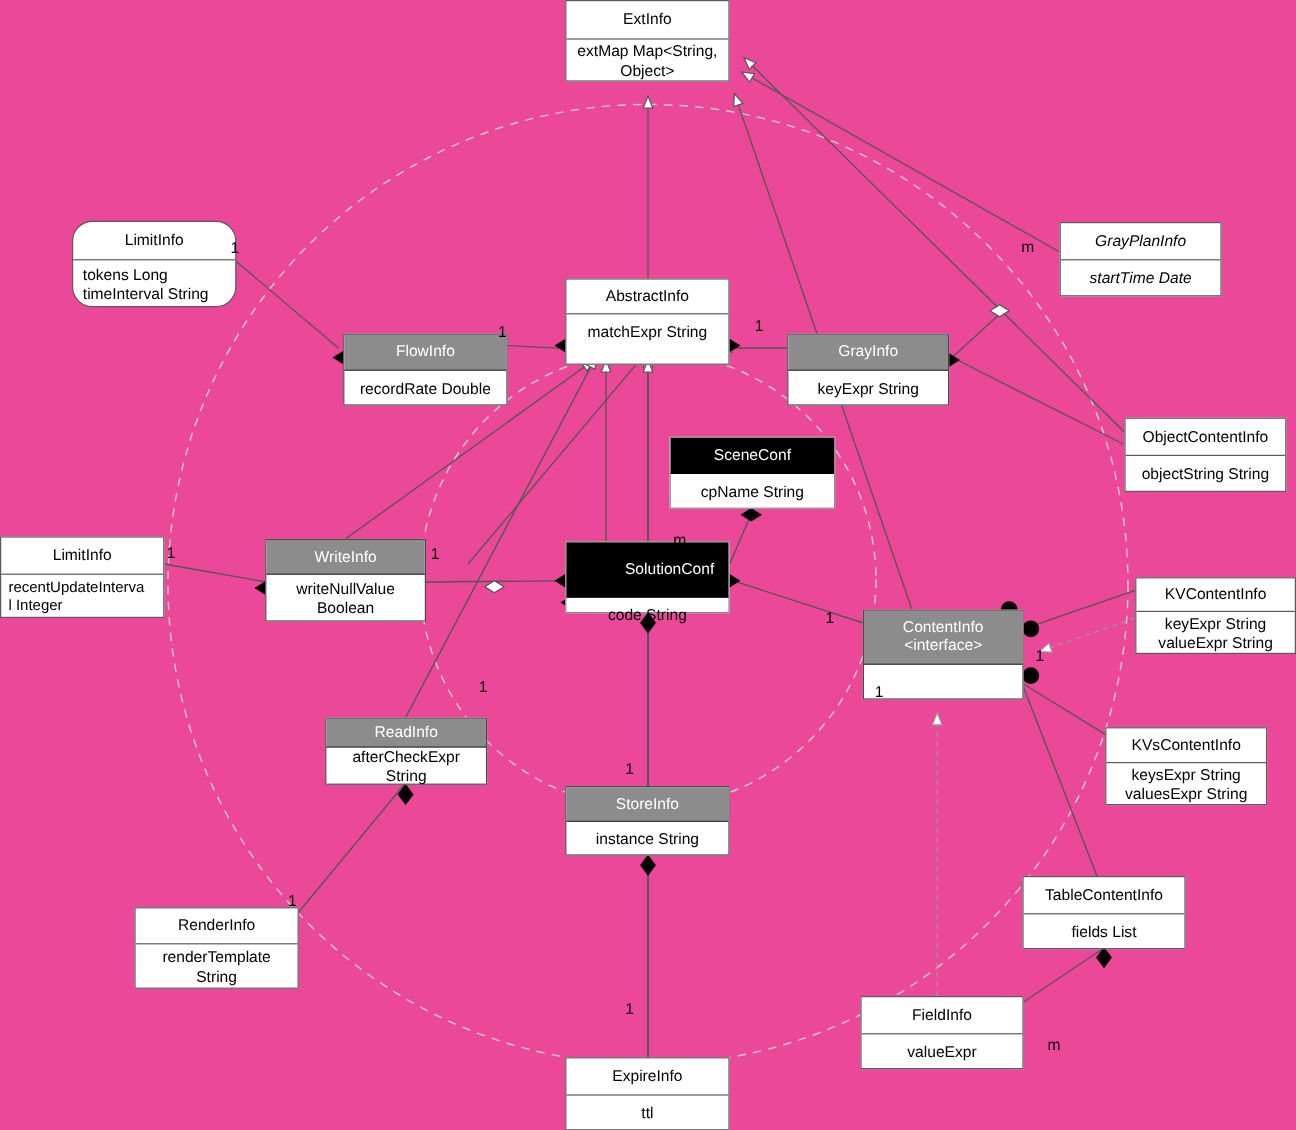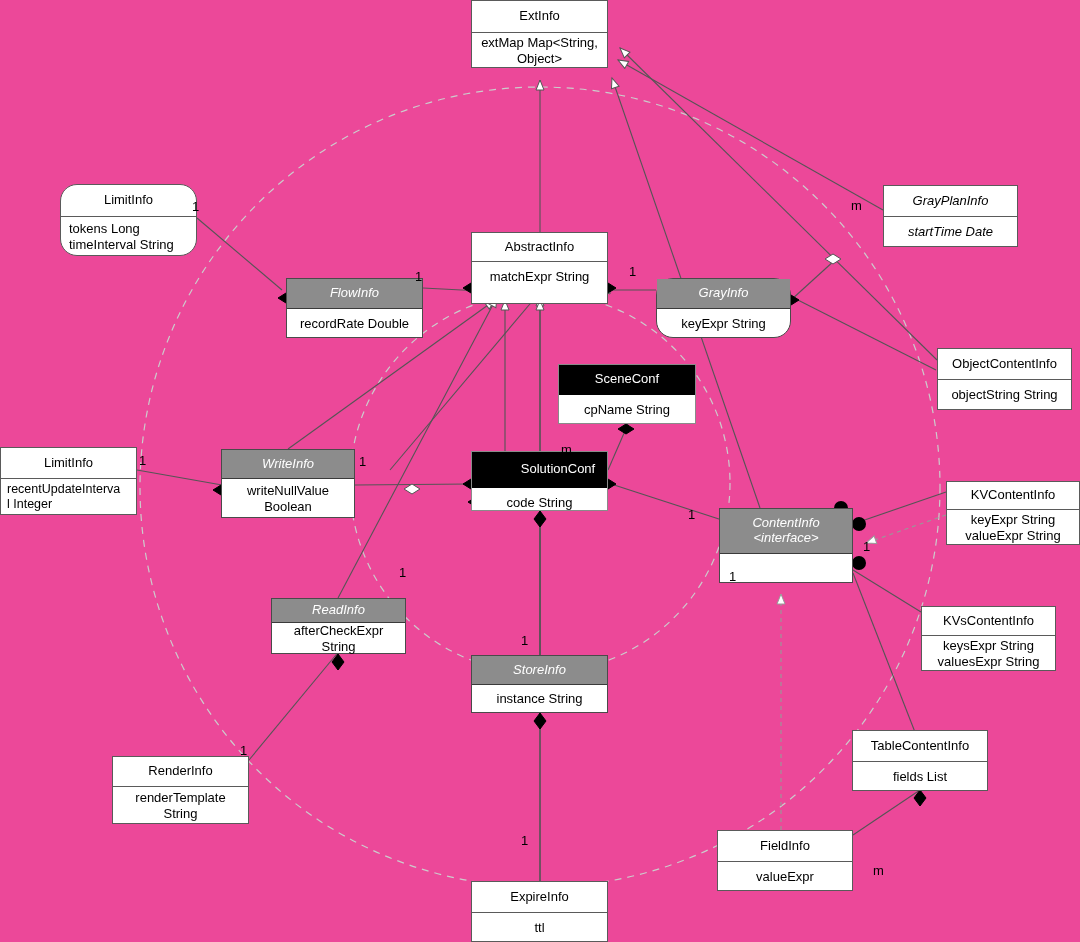--- a/index.html
+++ b/index.html
@@ -18,21 +18,21 @@
   }
   .node .body{
     box-sizing:border-box;
     display:flex;align-items:center;justify-content:center;
     text-align:center;
     font-size:13px;color:#000;
     line-height:1.18;
     padding:2px 4px;
     white-space:pre-line;
   }
-  .node.gray > .hdr{background:#8c8c8c;color:#ffffff;border-bottom:1px solid #3a3a3a;font-style:italic;}
+  .node.gray > .hdr{background:#8c8c8c;color:#ffffff;border-bottom:1px solid #3a3a3a;}
   .node.black > .hdr{background:#000000;color:#ffffff;border-bottom:1px solid #000;}
   .node.gray{border-color:#4a4a4a;}
   .node.black{border-color:#8a8a8a;}
   .node .hdr .iface{display:block;font-size:13px;}
   .mult{position:absolute;font-size:13px;color:#000;line-height:1;}
 </style>
 </head>
 <body>
 
 <div id="canvas">
@@ -148,21 +148,21 @@
   <div class="node plain" style="left:471px;top:232px;width:137px;height:72px;">
     <div class="hdr" style="height:29px;">AbstractInfo</div>
     <div class="body" style="height:29px;">matchExpr String</div>
   </div>
 
   <div class="node gray" style="left:286px;top:278px;width:137px;height:60px;">
     <div class="hdr" style="height:30px;">FlowInfo</div>
     <div class="body" style="height:29px;">recordRate Double</div>
   </div>
 
-  <div class="node gray" style="left:656px;top:278px;width:135px;height:60px;border-radius:17px;">
+  <div class="node gray" style="left:656px;top:278px;width:135px;height:60px;">
     <div class="hdr" style="height:30px;">GrayInfo</div>
     <div class="body" style="height:29px;">keyExpr String</div>
   </div>
 
   <div class="node plain" style="left:937px;top:348px;width:135px;height:62px;">
     <div class="hdr" style="height:31px;">ObjectContentInfo</div>
     <div class="body" style="height:30px;">objectString String</div>
   </div>
 
   <div class="node black" style="left:558px;top:364px;width:138px;height:60px;">
@@ -176,21 +176,21 @@
 l Integer</div>
   </div>
 
   <div class="node gray" style="left:221px;top:449px;width:134px;height:69px;">
     <div class="hdr" style="height:29px;">WriteInfo</div>
     <div class="body" style="height:39px;">writeNullValue
 Boolean</div>
   </div>
 
   <div class="node black" style="left:471px;top:451px;width:137px;height:60px;">
-    <div class="hdr" style="height:36px;padding-left:40px;">SolutionConf</div>
+    <div class="hdr" style="height:46px;padding-left:40px;">SolutionConf</div>
     <div class="body" style="height:29px;">code String</div>
   </div>
 
   <div class="node plain" style="left:946px;top:481px;width:134px;height:64px;">
     <div class="hdr" style="height:28px;">KVContentInfo</div>
     <div class="body" style="height:35px;">keyExpr String
 valueExpr String</div>
   </div>
 
   <div class="node gray" style="left:719px;top:508px;width:134px;height:75px;">

